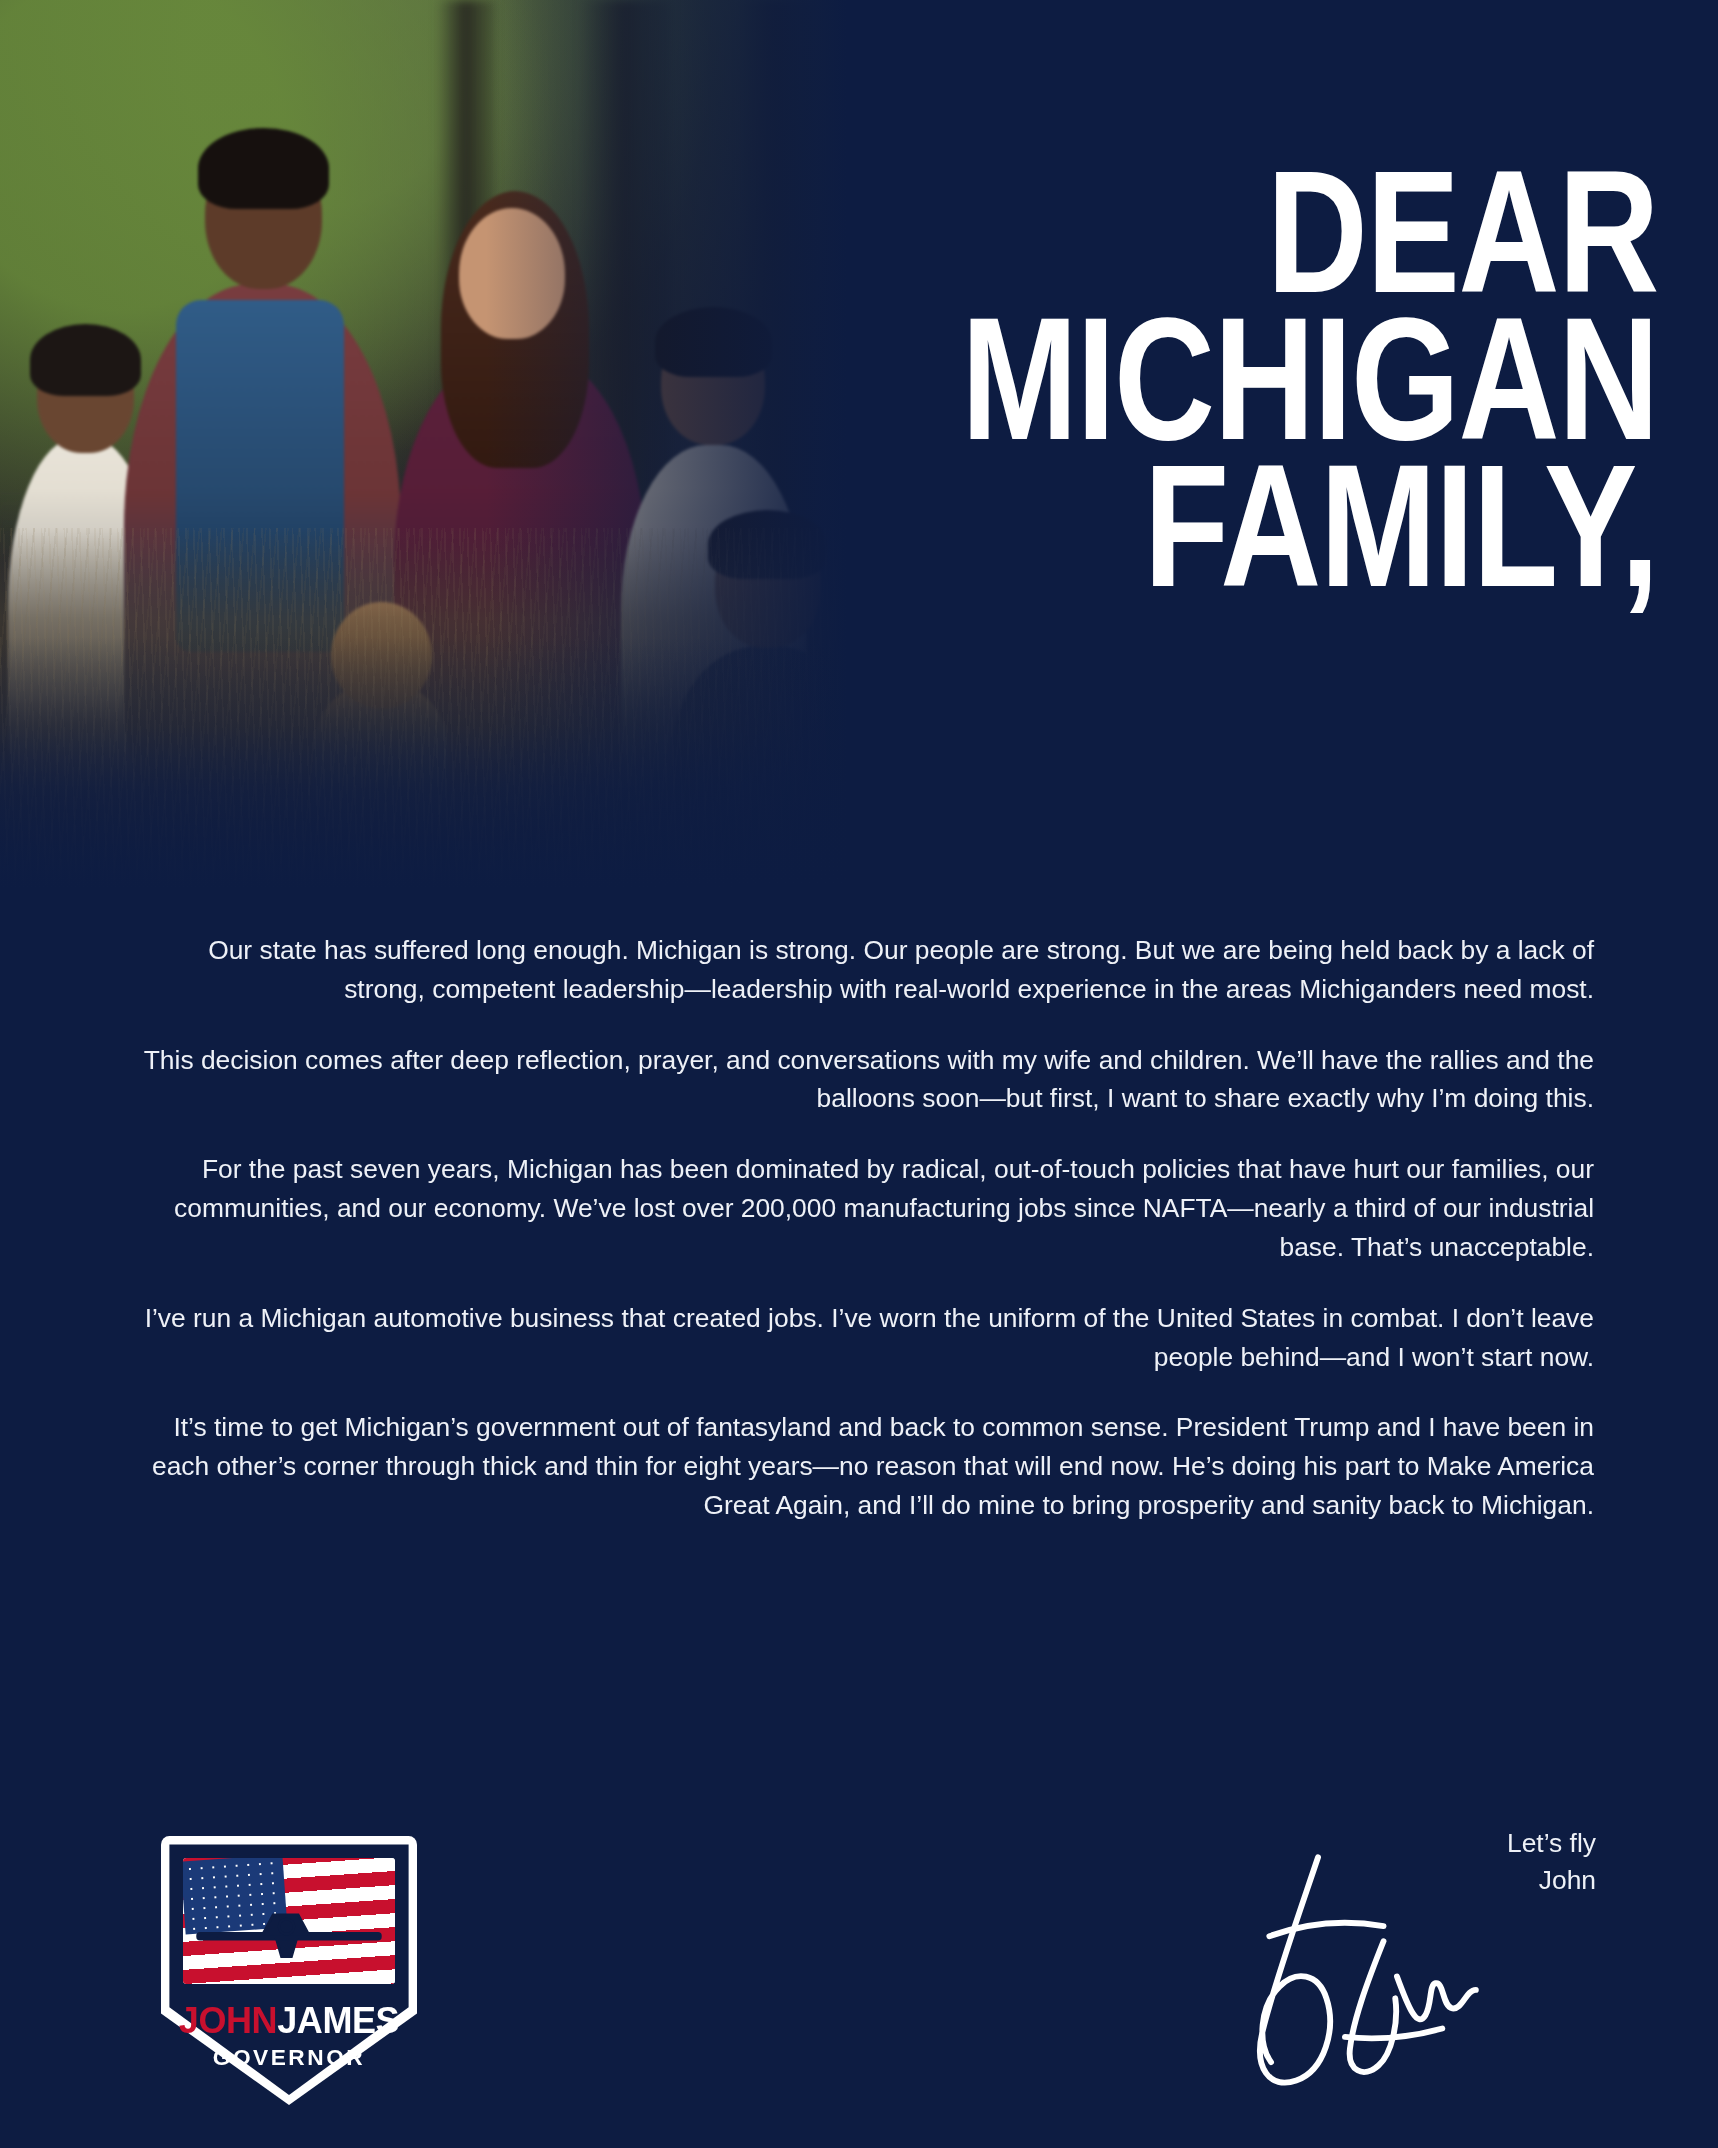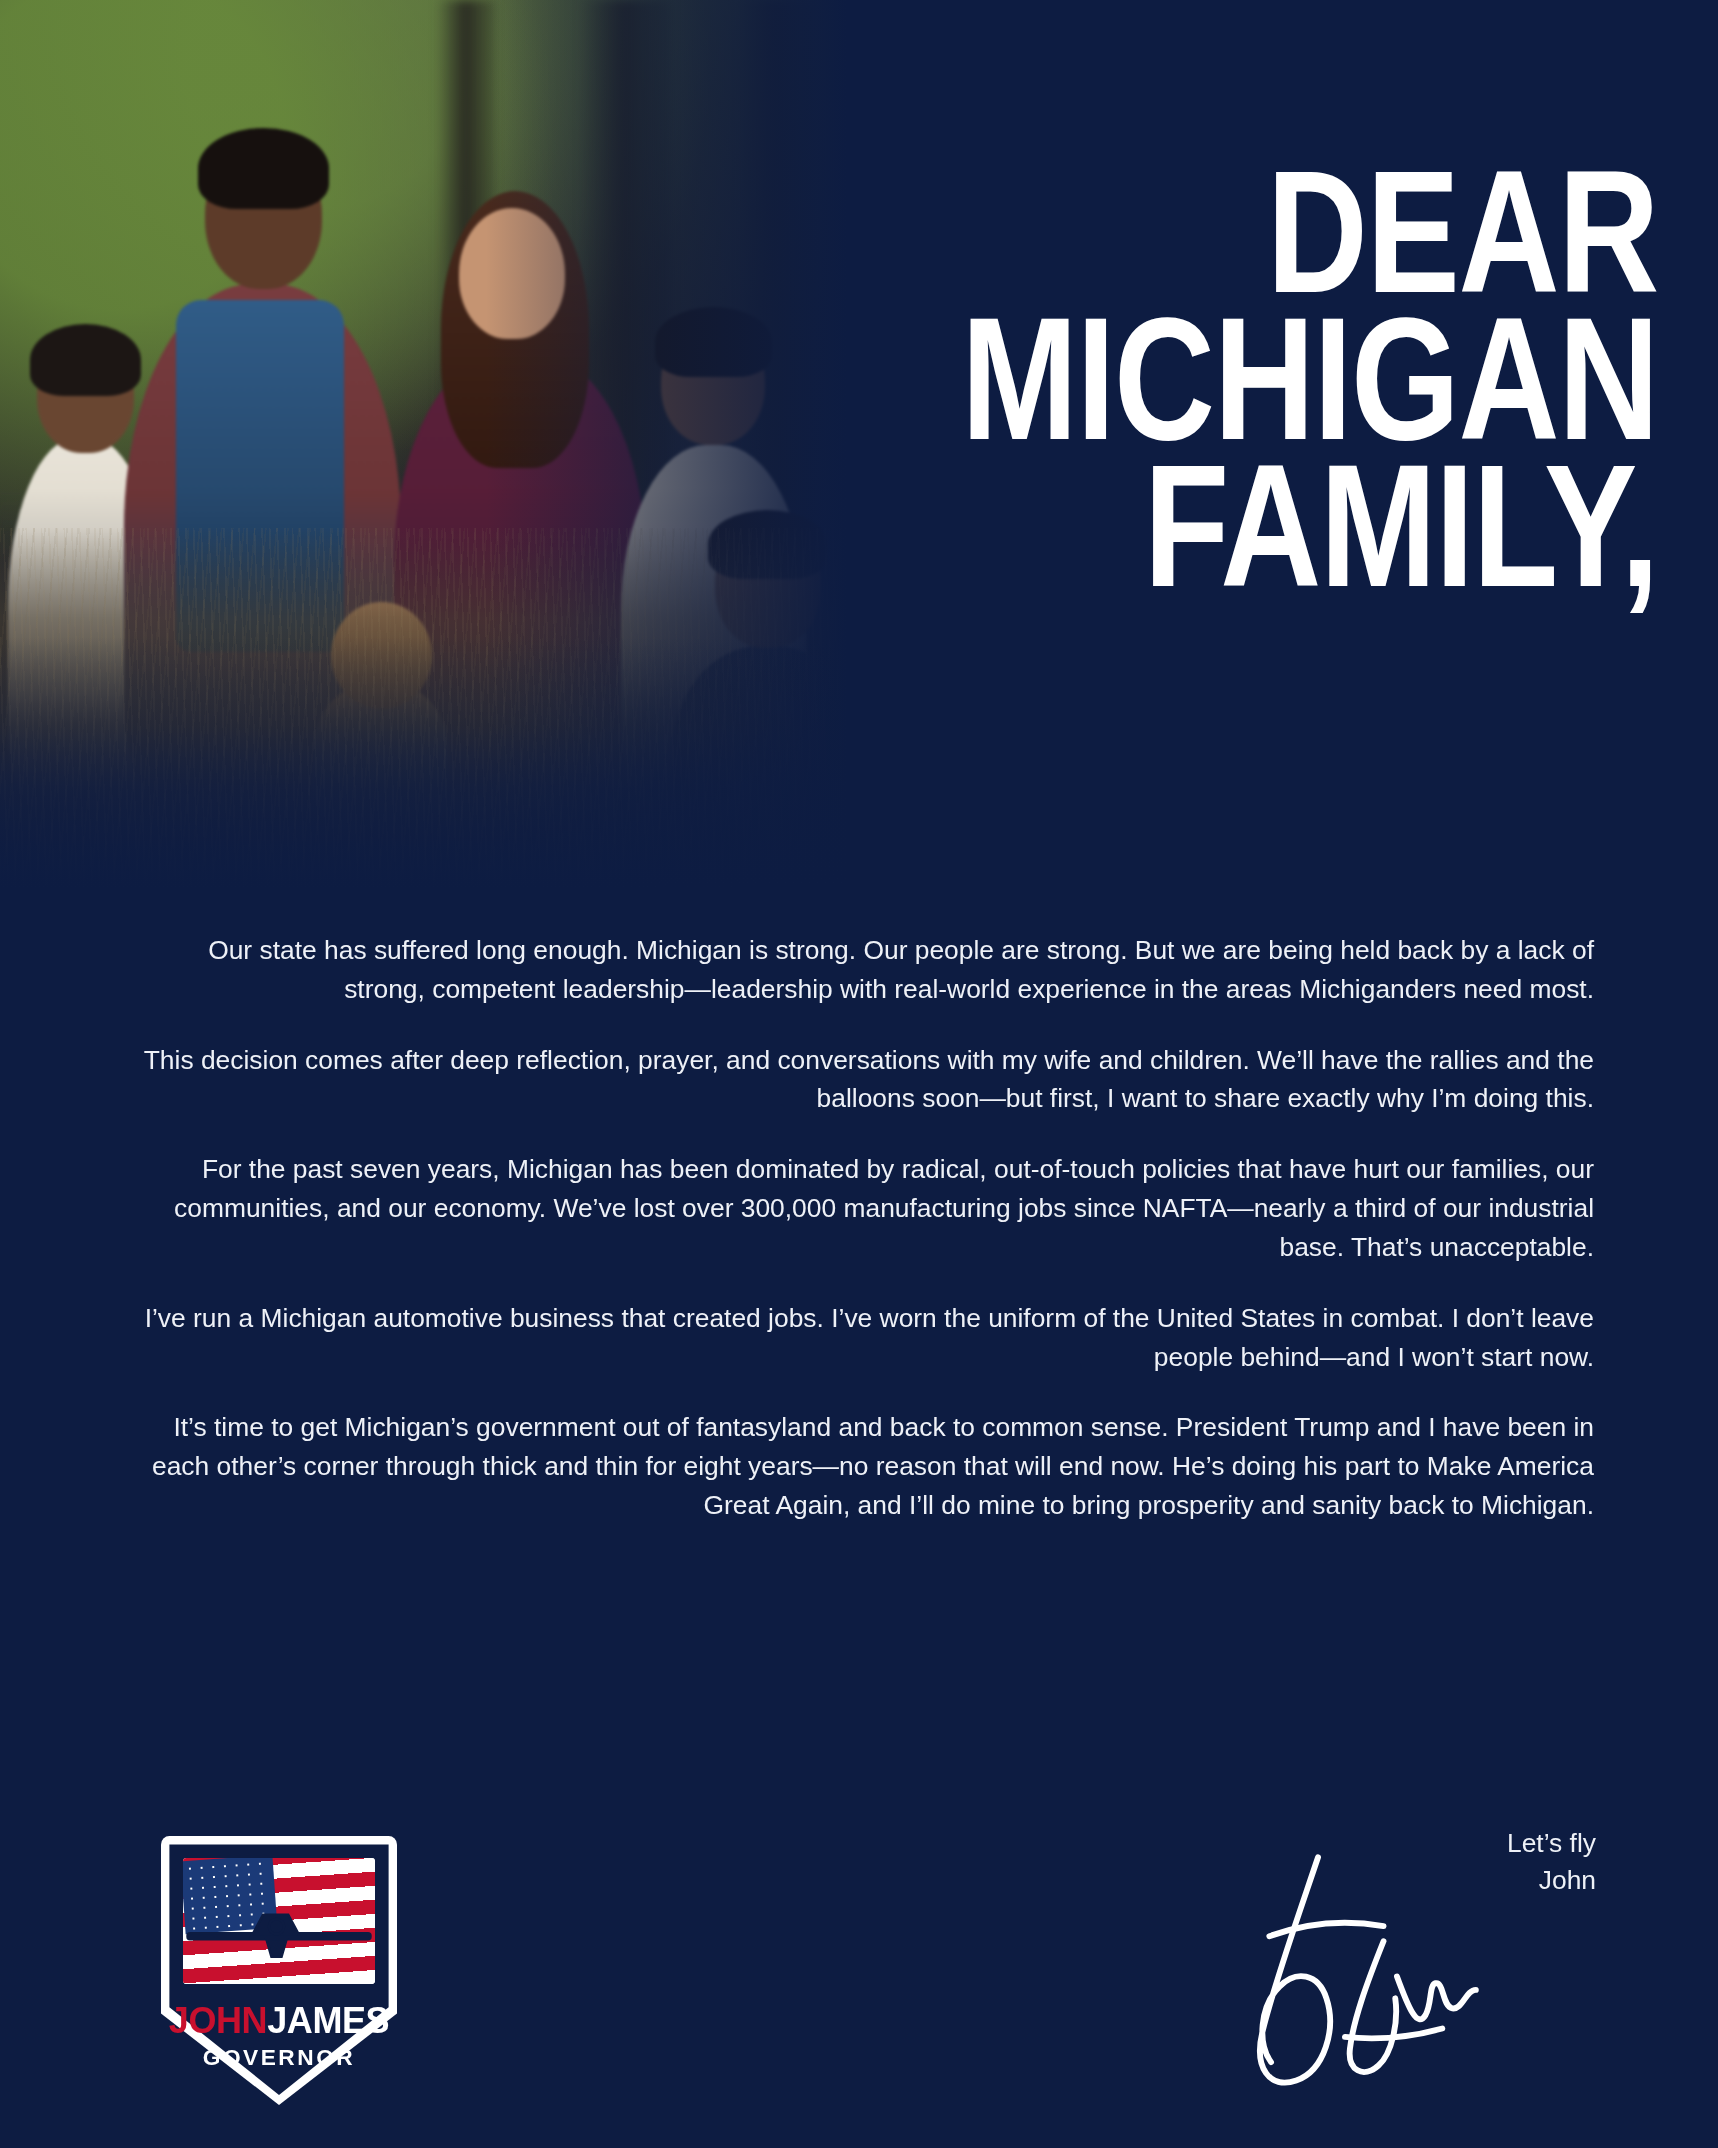--- a/index.html
+++ b/index.html
@@ -187,21 +187,21 @@
     top: 1842px;
     width: 277px;
     height: 269px;
   }
 
   
   .logo {
     position: absolute;
     left: 161px;
     top: 1836px;
-    width: 236px;
+    width: 256px;
     height: 269px;
   }
   .shield {
     position: absolute;
     inset: 0;
     background: #ffffff;
     clip-path: polygon(50% 0%, 100% 0%, 100% 66%, 50% 100%, 0% 66%, 0% 0%);
     border-radius: 8.4px 8.4px 0 0;
   }
   .shield-inner {
@@ -311,21 +311,21 @@
 
   <div class="headline">
     <div class="l1">DEAR</div>
     <div class="l2">MICHIGAN</div>
     <div class="l3">FAMILY,</div>
   </div>
 
   <div class="letter">
     <p>Our state has suffered long enough. Michigan is strong. Our people are strong. But we are being held back by a lack of strong, competent leadership—leadership with real-world experience in the areas Michiganders need most.</p>
     <p>This decision comes after deep reflection, prayer, and conversations with my wife and children. We’ll have the rallies and the balloons soon—but first, I want to share exactly why I’m doing this.</p>
-    <p>For the past seven years, Michigan has been dominated by radical, out-of-touch policies that have hurt our families, our communities, and our economy. We’ve lost over 300,000 manufacturing jobs since NAFTA—nearly a third of our industrial base. That’s unacceptable.</p>
+    <p>For the past seven years, Michigan has been dominated by radical, out-of-touch policies that have hurt our families, our communities, and our economy. We’ve lost over 200,000 manufacturing jobs since NAFTA—nearly a third of our industrial base. That’s unacceptable.</p>
     <p>I’ve run a Michigan automotive business that created jobs. I’ve worn the uniform of the United States in combat. I don’t leave people behind—and I won’t start now.</p>
     <p>It’s time to get Michigan’s government out of fantasyland and back to common sense. President Trump and I have been in each other’s corner through thick and thin for eight years—no reason that will end now. He’s doing his part to Make America Great Again, and I’ll do mine to bring prosperity and sanity back to Michigan.</p>
   </div>
 
   <div class="signoff">
     <div>Let’s fly</div>
     <div>John</div>
   </div>
 
   <div class="signature">

